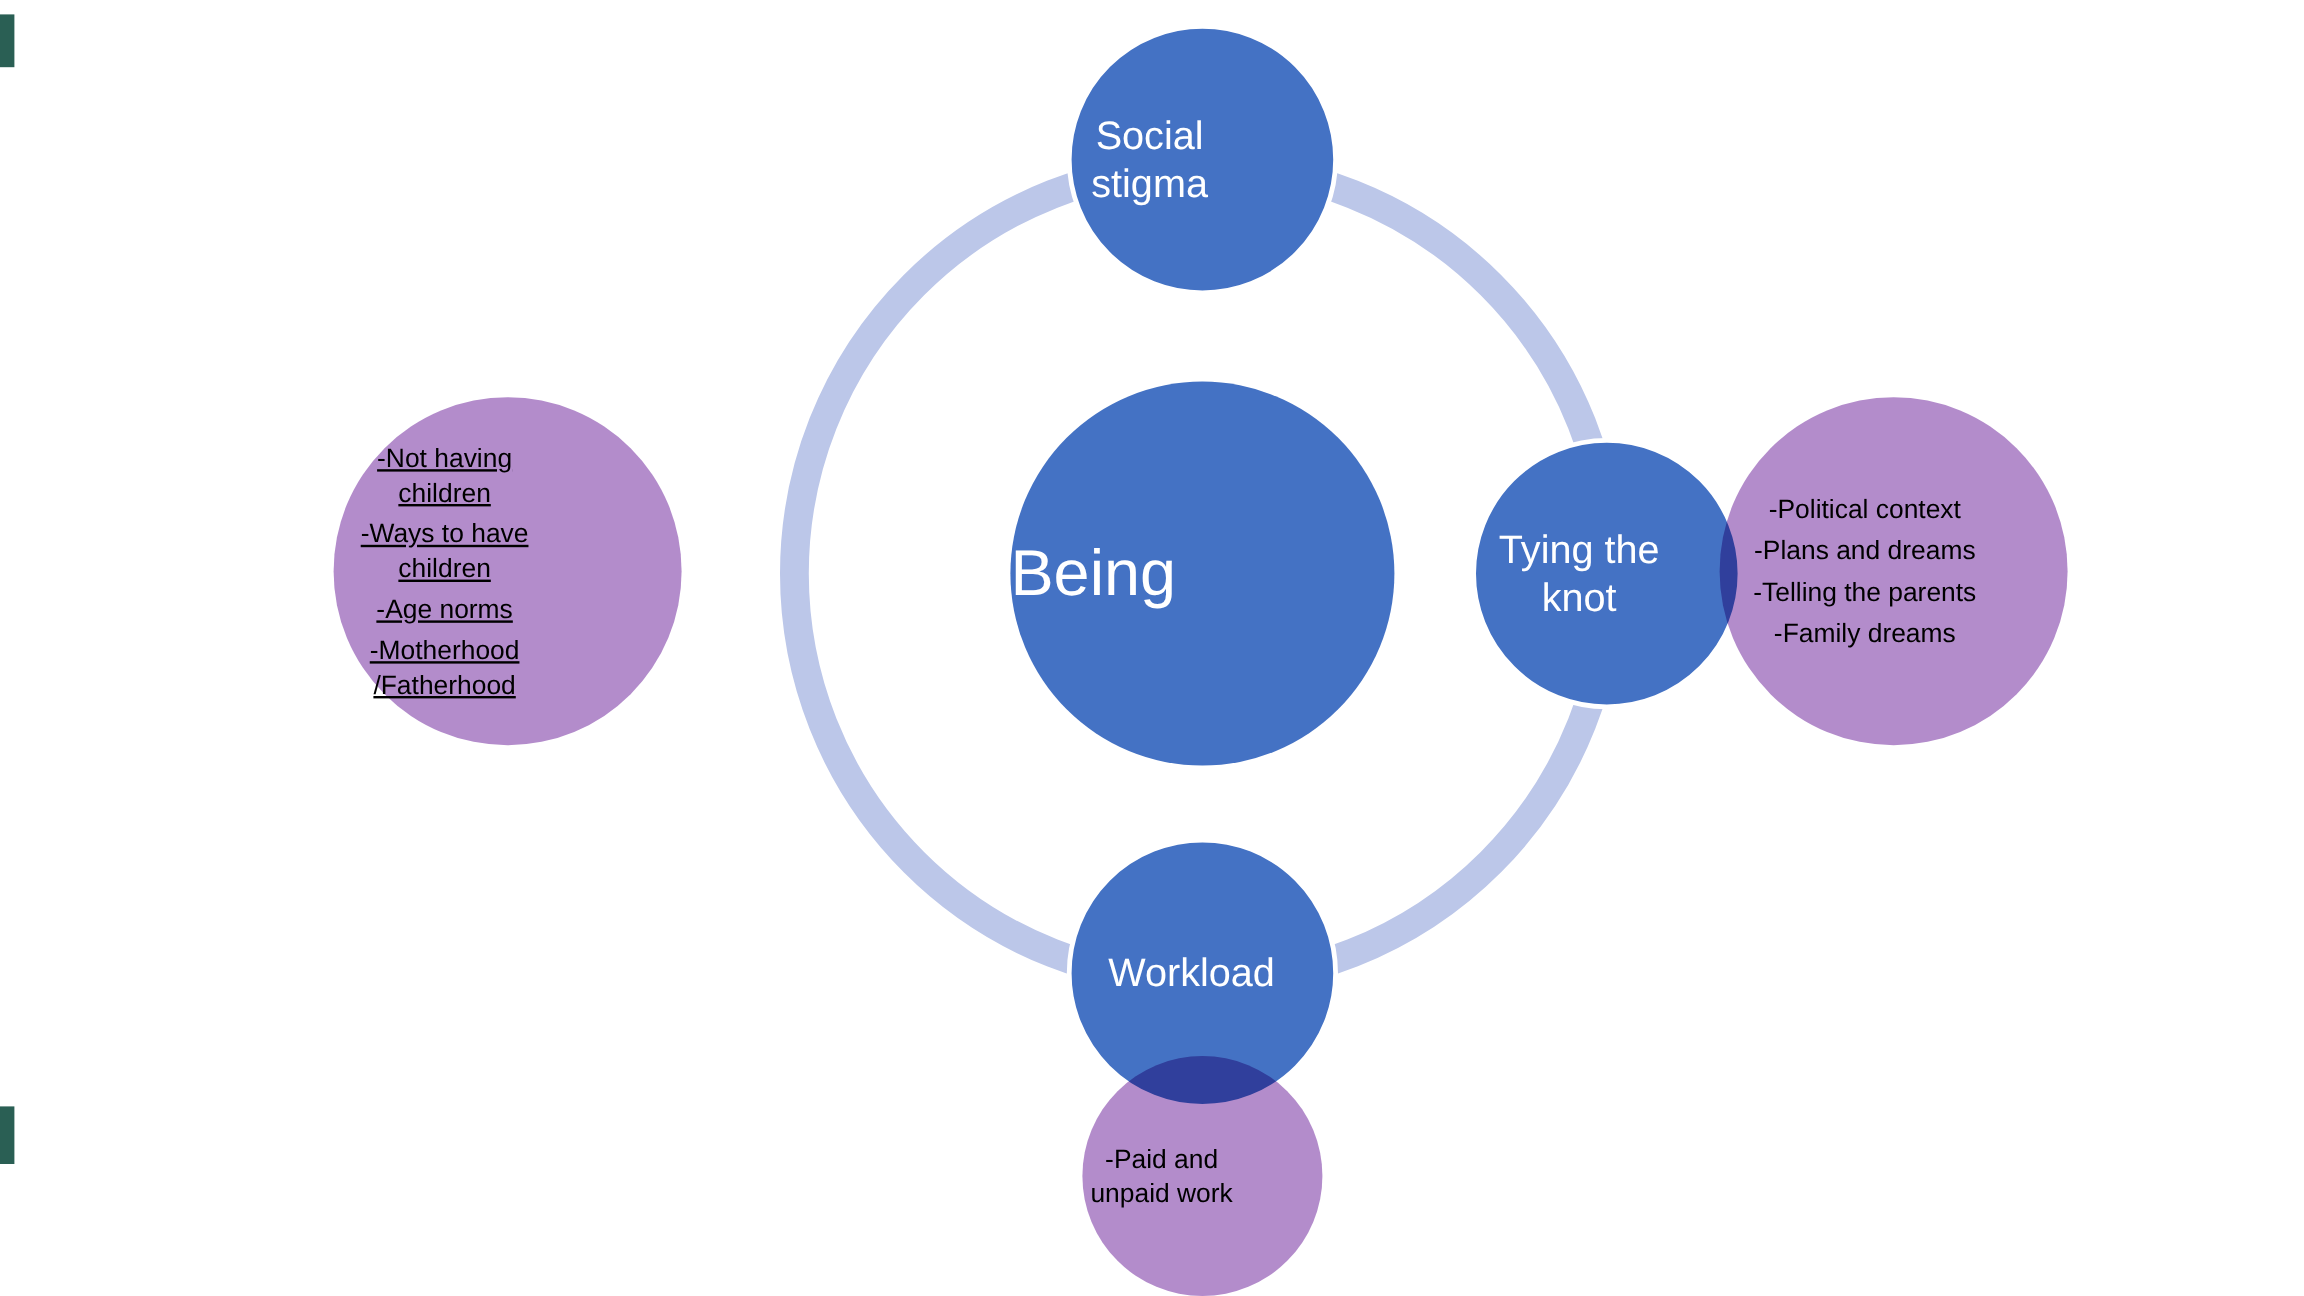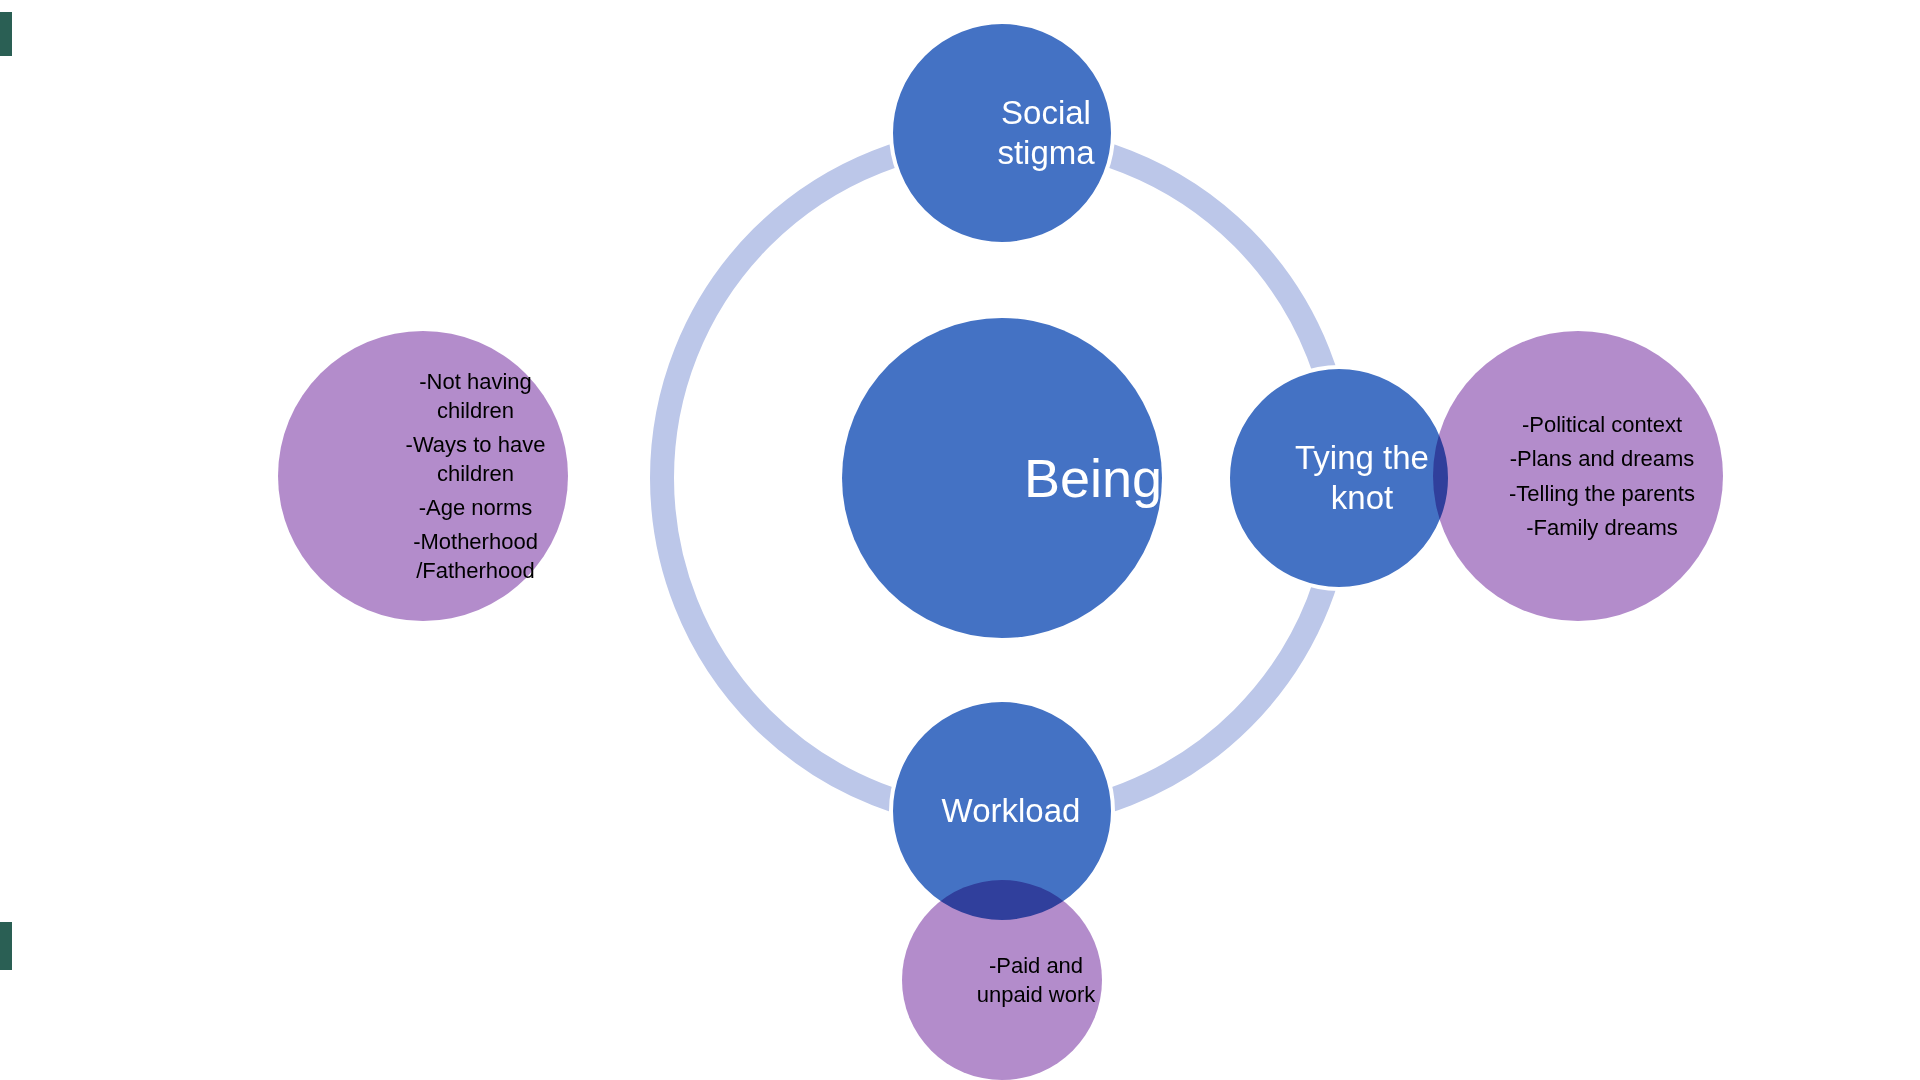--- a/index.html
+++ b/index.html
@@ -18,21 +18,21 @@
   .ring-svg {
     position: absolute;
     left: 0; top: 0;
     width: 1920px; height: 1080px;
   }
   .circle {
     position: absolute;
     border-radius: 50%;
     display: flex;
     align-items: center;
-    justify-content: flex-end;
+    justify-content: flex-start;
     text-align: center;
     box-sizing: border-box;
   }
   .node-blue {
     background: #4472C4;
     color: #ffffff;
     border: 4px solid #ffffff;
   }
   .center-node {
     left: 842px; top: 318px;
@@ -67,21 +67,21 @@
     background: #B38CCB;
     mix-blend-mode: multiply;
     color: #000000;
     font-size: 22px;
     line-height: 1.32;
   }
   .detail-left  { left: 278px;  top: 331px; width: 290px; height: 290px; }
   .detail-right { left: 1433px; top: 331px; width: 290px; height: 290px; }
   .detail-bottom{ left: 902px;  top: 880px; width: 200px; height: 200px; }
   .detail p { margin: 5px 0; }
-  .detail-left  .detail-text  { width: 185px; }
+  .detail-left  .detail-text  { width: 185px; text-decoration: underline; }
   .detail-right .detail-text  { width: 242px; }
   .detail-bottom .detail-text { width: 132px; }
   .edge-marker {
     position: absolute;
     left: 0;
     width: 12px;
     background: #2A5F54;
   }
   .edge-marker-top    { top: 12px;  height: 44px; }
   .edge-marker-bottom { top: 922px; height: 48px; }

